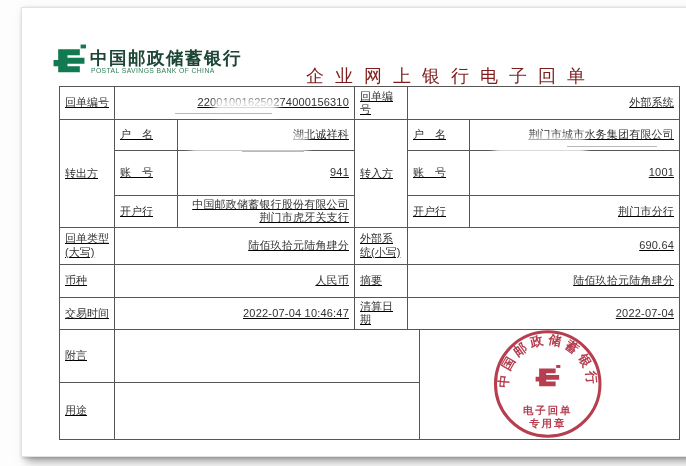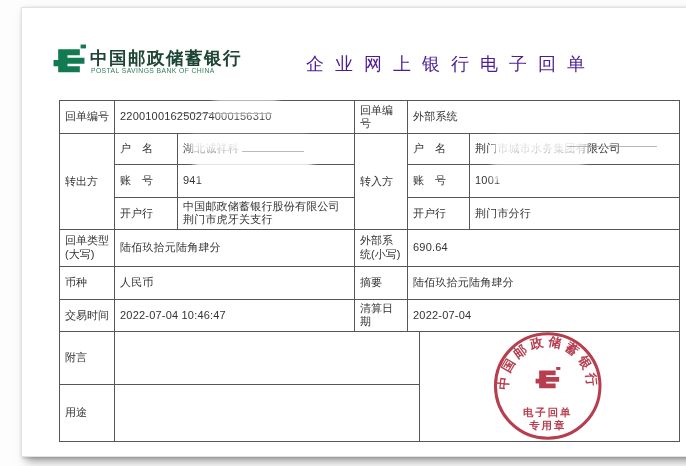--- a/index.html
+++ b/index.html
@@ -7,30 +7,30 @@
   .viewport{position:relative;width:686px;height:466px;background:#fdfdfd;}
   .page{position:absolute;left:6px;top:7px;width:670px;height:448px;background:#ffffff;
     box-shadow:4px 5px 9px -1px rgba(70,70,70,.55),1px 1px 3px rgba(0,0,0,.18);
     border:1px solid #e2e2e2;margin-left:15px;}
   
   .logo-wrap{position:absolute;left:30px;top:36px;width:34px;height:32px;}
   .bank-cn{position:absolute;left:68px;top:38px;font-size:17.5px;font-weight:bold;
     color:#1d4535;letter-spacing:1.5px;white-space:nowrap;}
   .bank-en{position:absolute;left:69px;top:59px;font-size:6.8px;color:#2e7d57;
     letter-spacing:.4px;white-space:nowrap;}
-  .doc-title{position:absolute;left:284px;top:44px;font-size:18px;color:#4c1d95;
+  .doc-title{position:absolute;left:284px;top:56px;font-size:18px;color:#7f1d1d;
     letter-spacing:11px;white-space:nowrap;}
   
-  table.receipt{position:absolute;left:37px;top:92px;width:620px;border-collapse:collapse;
-    table-layout:fixed;}
+  table.receipt{position:absolute;left:37px;top:78px;width:620px;border-collapse:collapse;
+    table-layout:fixed;text-decoration:underline;}
   table.receipt td{border:1px solid #565656;font-size:11px;color:#333;padding:2px 5px;
     line-height:1.22;vertical-align:middle;word-break:break-all;}
   td.lbl{padding-left:4px;padding-right:2px;}
   td.sublbl{padding-left:8px;}
-  td.val{letter-spacing:.2px;}
+  td.val{letter-spacing:.2px;text-align:right;}
   td.stamp-cell{position:relative;padding:0;}
   .stamp{position:absolute;left:50%;top:50%;transform:translate(-52%,-50%);width:114px;height:114px;opacity:.92;}
   .seal-ring{fill:none;stroke:#b02e40;stroke-width:3.2;}
   .seal-arc-text{fill:#b02e40;font-size:13.5px;letter-spacing:4px;font-weight:bold;}
   .seal-line{fill:#b02e40;font-size:11px;letter-spacing:2px;text-anchor:middle;font-weight:bold;}
   
   .redact{position:absolute;background:rgba(255,255,255,.85);filter:blur(3px);border-radius:4px;}
   .redact-line{position:absolute;height:1px;background:#9a9a9a;opacity:.7;}
 </style>
 </head>
@@ -67,21 +67,21 @@
         <td class="val" colspan="3">外部系统</td>
       </tr>
       <tr style="height:31px">
         <td class="lbl" rowspan="3">转出方</td>
         <td class="sublbl">户　名</td>
         <td class="val">湖北诚祥科</td>
         <td class="lbl" rowspan="3">转入方</td>
         <td class="sublbl" colspan="2">户　名</td>
         <td class="val">荆门市城市水务集团有限公司</td>
       </tr>
-      <tr style="height:33px">
+      <tr style="height:45px">
         <td class="sublbl">账　号</td>
         <td class="val">941</td>
         <td class="sublbl" colspan="2">账　号</td>
         <td class="val">1001</td>
       </tr>
       <tr style="height:27px">
         <td class="sublbl">开户行</td>
         <td class="val">中国邮政储蓄银行股份有限公司荆门市虎牙关支行</td>
         <td class="sublbl" colspan="2">开户行</td>
         <td class="val">荆门市分行</td>

